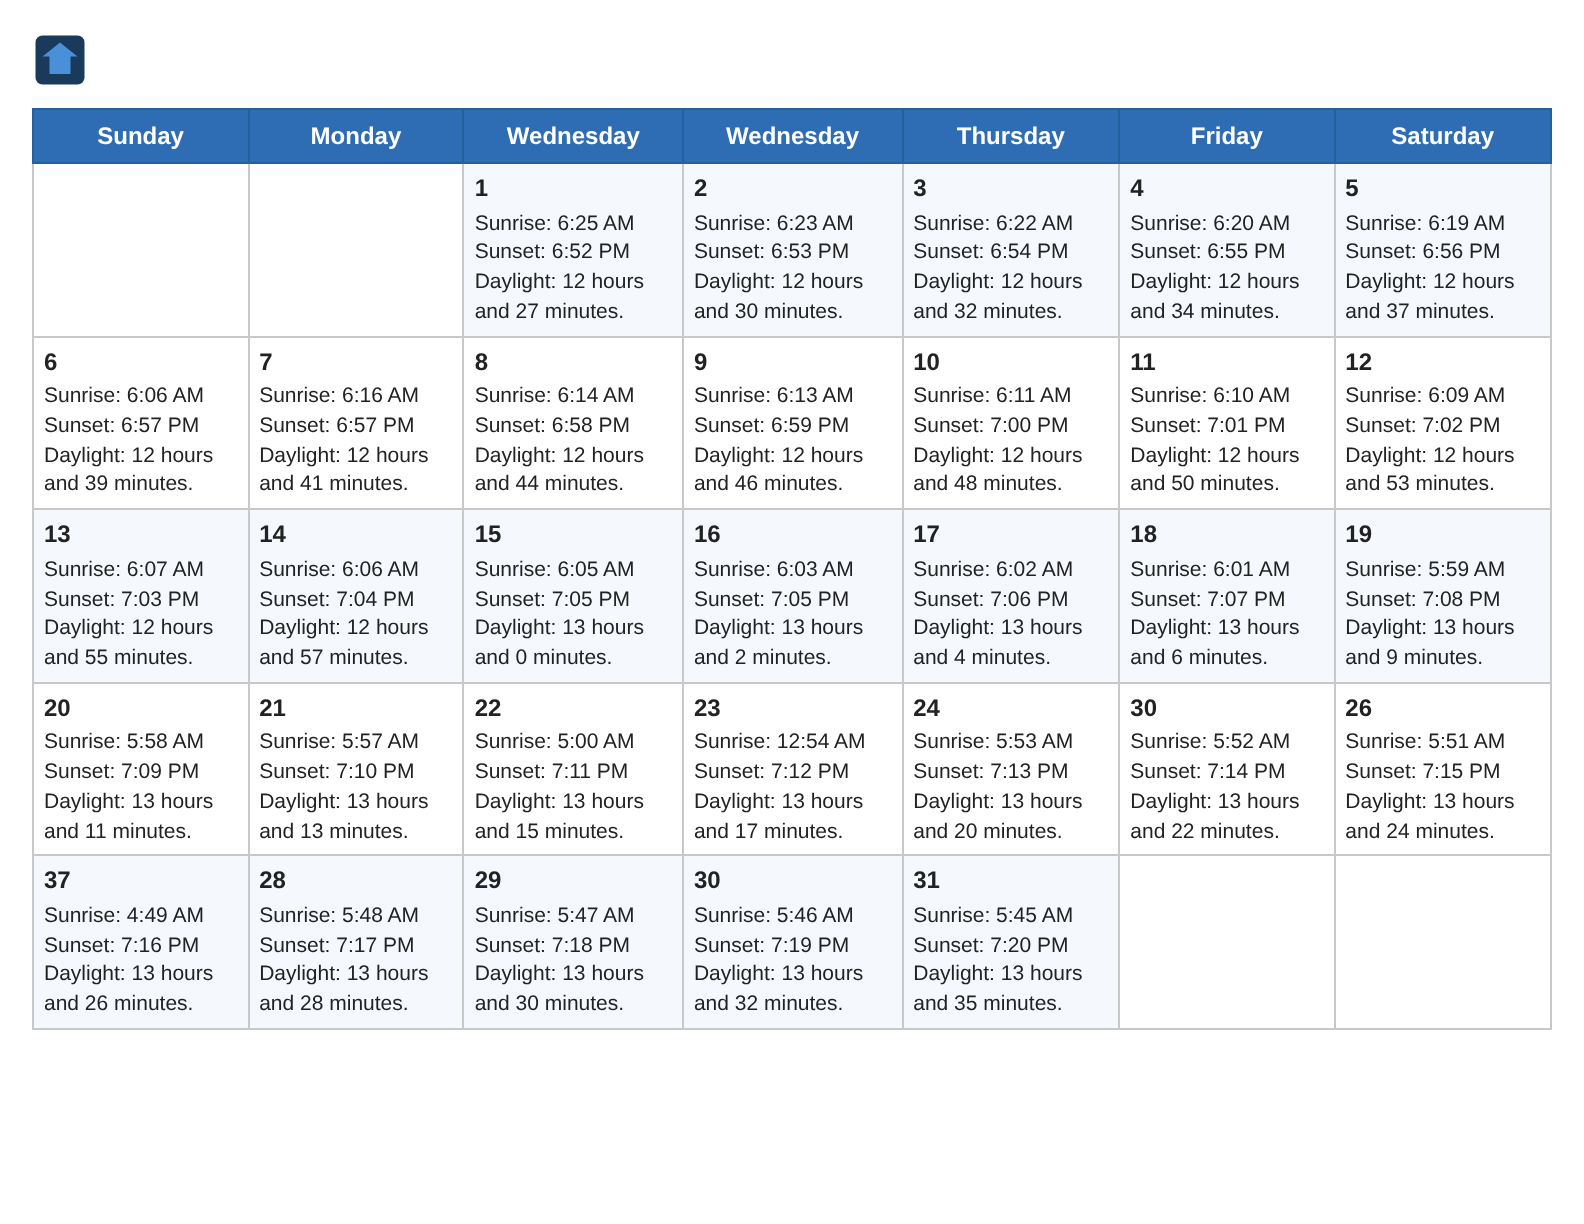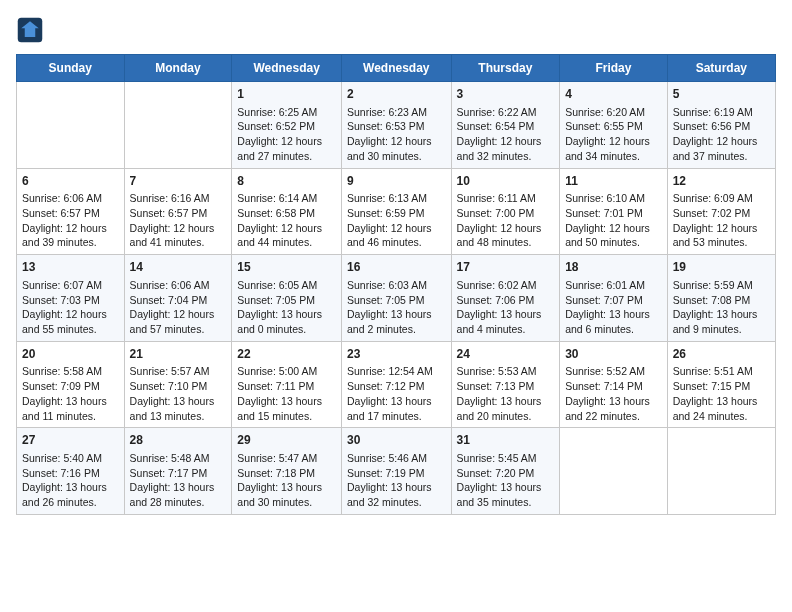--- a/index.html
+++ b/index.html
@@ -307,22 +307,22 @@
         <td>
           <span class="day-num">26</span>
           <div>Sunrise: 5:51 AM</div>
           <div>Sunset: 7:15 PM</div>
           <div>Daylight: 13 hours</div>
           <div>and 24 minutes.</div>
         </td>
       </tr>
       <tr>
         <td>
-          <span class="day-num">27</span>
-          <div>Sunrise: 5:40 AM</div>
+          <span class="day-num">37</span>
+          <div>Sunrise: 4:49 AM</div>
           <div>Sunset: 7:16 PM</div>
           <div>Daylight: 13 hours</div>
           <div>and 26 minutes.</div>
         </td>
         <td>
           <span class="day-num">28</span>
           <div>Sunrise: 5:48 AM</div>
           <div>Sunset: 7:17 PM</div>
           <div>Daylight: 13 hours</div>
           <div>and 28 minutes.</div>

